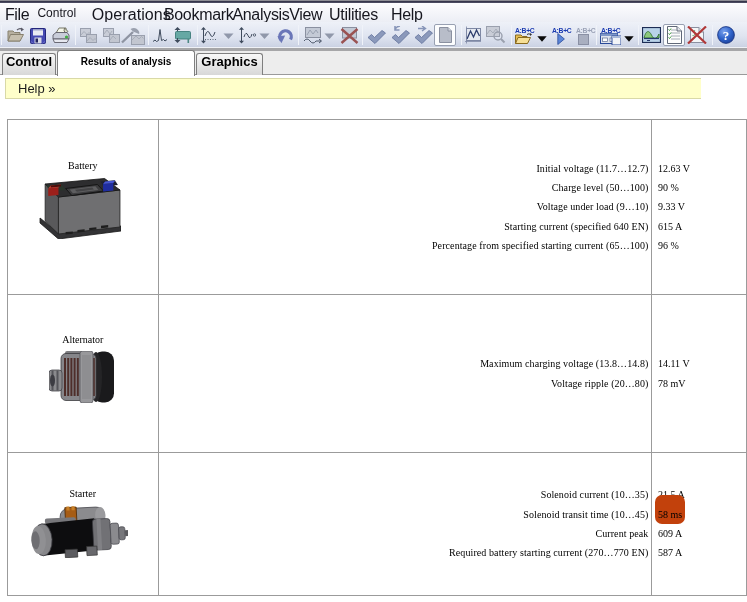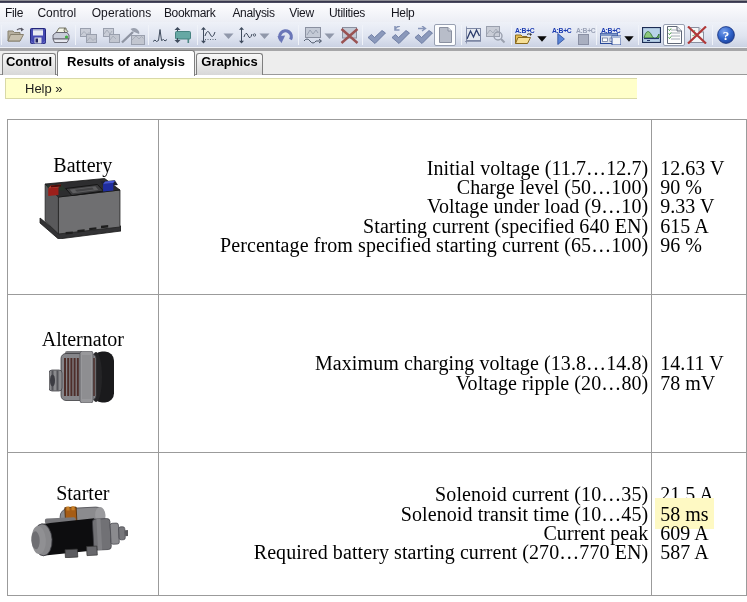--- a/index.html
+++ b/index.html
@@ -3,53 +3,53 @@
 <meta charset="utf-8">
 <style>
 * { margin:0; padding:0; box-sizing:border-box; }
 html,body { width:747px; height:602px; background:#fff; overflow:hidden; }
 #root { position:relative; width:747px; height:602px; background:#fff; font-family:"Liberation Sans",sans-serif; }
 .abs { position:absolute; }
 
 #topl1 { left:0; top:0; width:747px; height:1px; background:#8f8f96; }
 #topl2 { left:0; top:1px; width:747px; height:2px; background:linear-gradient(#2e2e42,#54546a); }
 #menubar { left:0; top:3px; width:747px; height:19px; background:linear-gradient(#fdfdfe,#eceef5); }
-.mi { position:absolute; top:2.5px; font-size:12px; letter-spacing:-0.3px; color:#16161e; }
+.mi { position:absolute; top:2.5px; font-size:16px; letter-spacing:-0.3px; color:#16161e; }
 .mi.w { font-size:12px; letter-spacing:0; }
 #toolbar { left:0; top:22px; width:747px; height:26px;
   background:linear-gradient(#eef1f8 0%, #dfe4f0 55%, #cdd4e5 92%, #c3cadd 100%); }
 #tbline { left:0; top:47px; width:747px; height:1px; background:#eff1f6; }
 #graybar { left:0; top:48px; width:747px; height:3px; background:#a6a6a8; }
 .tsep { position:absolute; top:3px; width:1px; height:20px; background:#b4bac8; border-right:1px solid #f0f3f9; }
 .abc { font-size:6.8px; font-weight:bold; color:#1a3ab0; letter-spacing:-0.3px; font-family:"Liberation Sans",sans-serif; }
 .abc.dis { color:#9aa2b6; }
 #lgrip { position:absolute; left:1px; top:3px; width:1px; height:20px; background:#b4bac8; border-right:1px solid #f0f3f9; }
 
 #tabstrip { left:0; top:51px; width:747px; height:24px; background:#ededed; border-bottom:1px solid #9a9a9a; }
 .tab { position:absolute; font-weight:bold; font-size:13px; color:#000; text-align:center;
   background:linear-gradient(#f8f8f8,#d8d8d8); border:1px solid #7f7f7f; border-bottom:none;
   border-radius:3px 3px 0 0; }
 #tab1 { left:2px; top:53px; width:54px; height:22px; line-height:16px; }
-#tab2 { left:57px; top:50px; width:138px; height:26px; line-height:21px; background:#fff; z-index:3; font-size:13px; }
+#tab2 { left:57px; top:50px; width:138px; height:26px; line-height:21px; background:#fff; z-index:3; font-size:10px; }
 #tab3 { left:196px; top:53px; width:67px; height:22px; line-height:16px; }
 
-#helpbar { left:5px; top:78px; width:632px; height:21px; background:#ffffca;
-  border:1px solid #d9d9a7; border-right:none; font-size:13px; color:#1c1c1c; line-height:19px; padding-left:19px; }
+#helpbar { left:5px; top:78px; width:696px; height:21px; background:#ffffca;
+  border:1px solid #d9d9a7; border-right:none; font-size:13px; color:#1c1c1c; line-height:19px; padding-left:12px; }
 
 #rtable { position:absolute; left:7px; top:119px; border-collapse:collapse; table-layout:fixed; }
-#rtable td { border:1px solid #9b9b9b; font-family:"Liberation Serif",serif; font-size:20px; line-height:19.33px; color:#000; }
+#rtable td { border:1px solid #9b9b9b; font-family:"Liberation Serif",serif; font-size:10px; line-height:19.33px; color:#000; }
 td.c1 { width:151px; text-align:center; vertical-align:top; }
 td.c2 { width:497px; text-align:right; vertical-align:middle; padding-right:3px; letter-spacing:0.09px; }
 td.c3 { width:95px; text-align:left; vertical-align:middle; padding-left:3px; }
 td.c1 .lbl { display:block; }
 td.c1 svg { display:block; margin:2px auto 0; }
 #r1 td { height:175px; }
 #r2 td { height:158px; }
 #r3 td { height:143px; }
-.hl { background:#fef9c3; padding:5px 0 4px; }
+.hl { background:#c2410c; padding:14px 0 4px;border-radius:7px; }
 </style>
 </head>
 <body>
 <div id="root">
   <div class="abs" id="topl1"></div>
   <div class="abs" id="topl2"></div>
   <div class="abs" id="menubar">
     <span class="mi" style="left:4.9px;">File</span>
     <span class="mi w" style="left:37.4px;">Control</span>
     <span class="mi" style="left:91.7px; letter-spacing:0.1px;">Operations</span>

